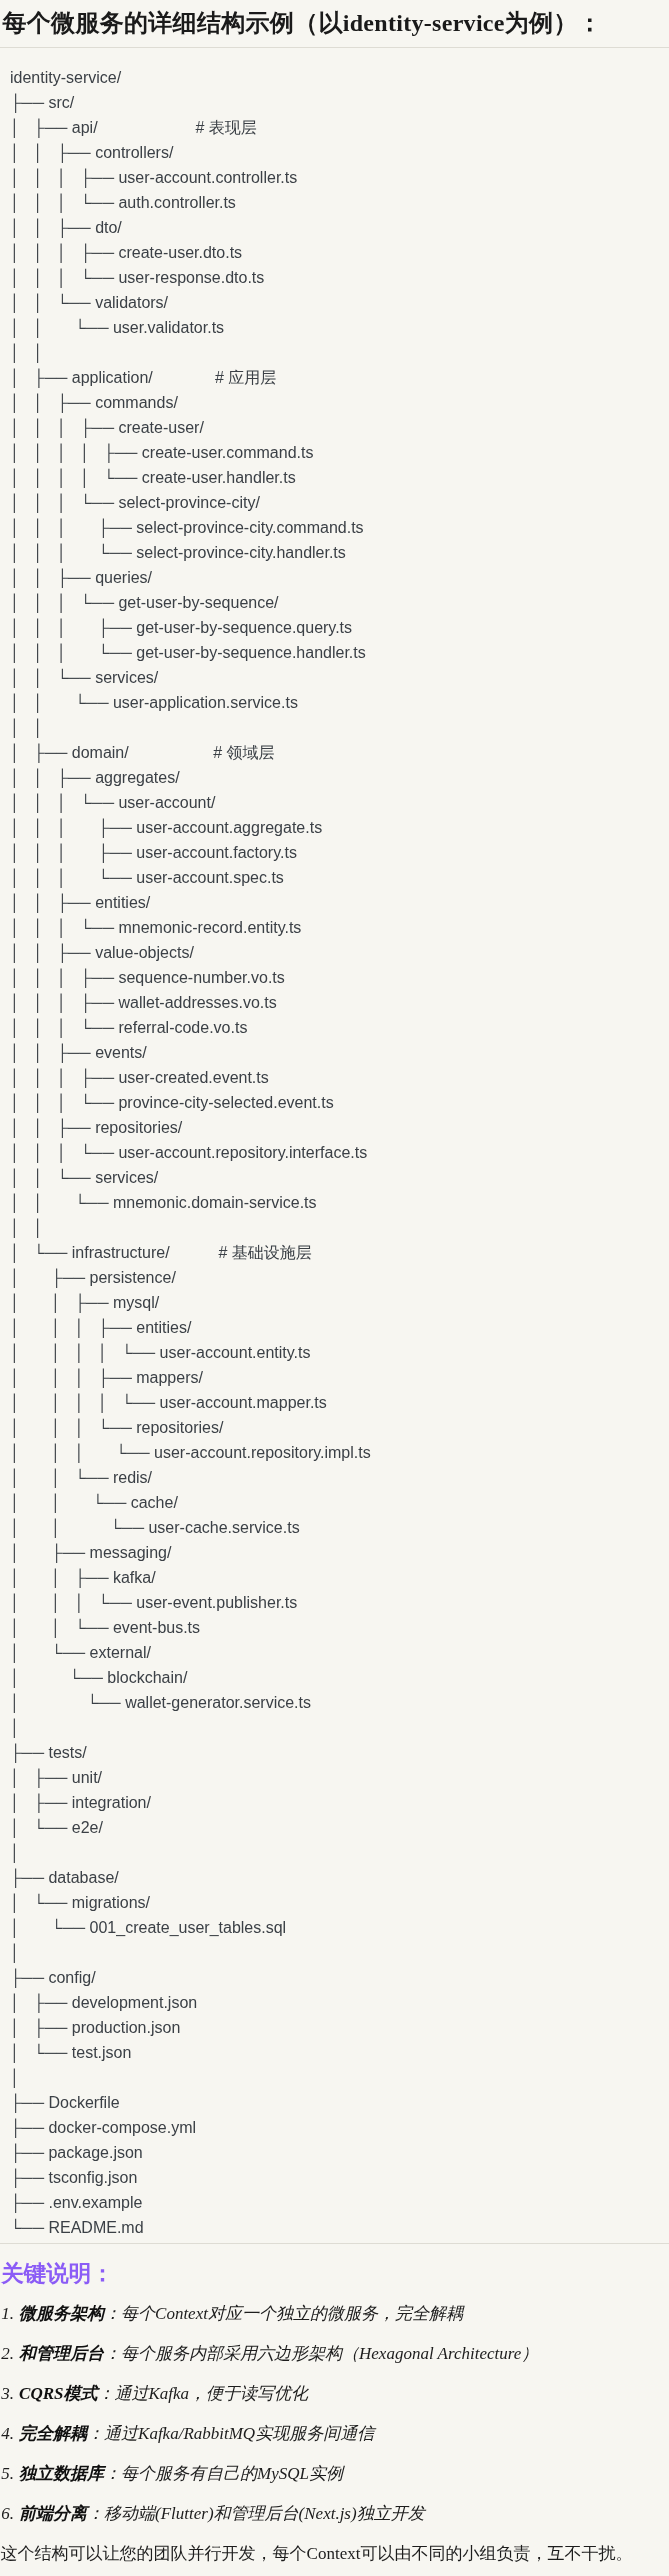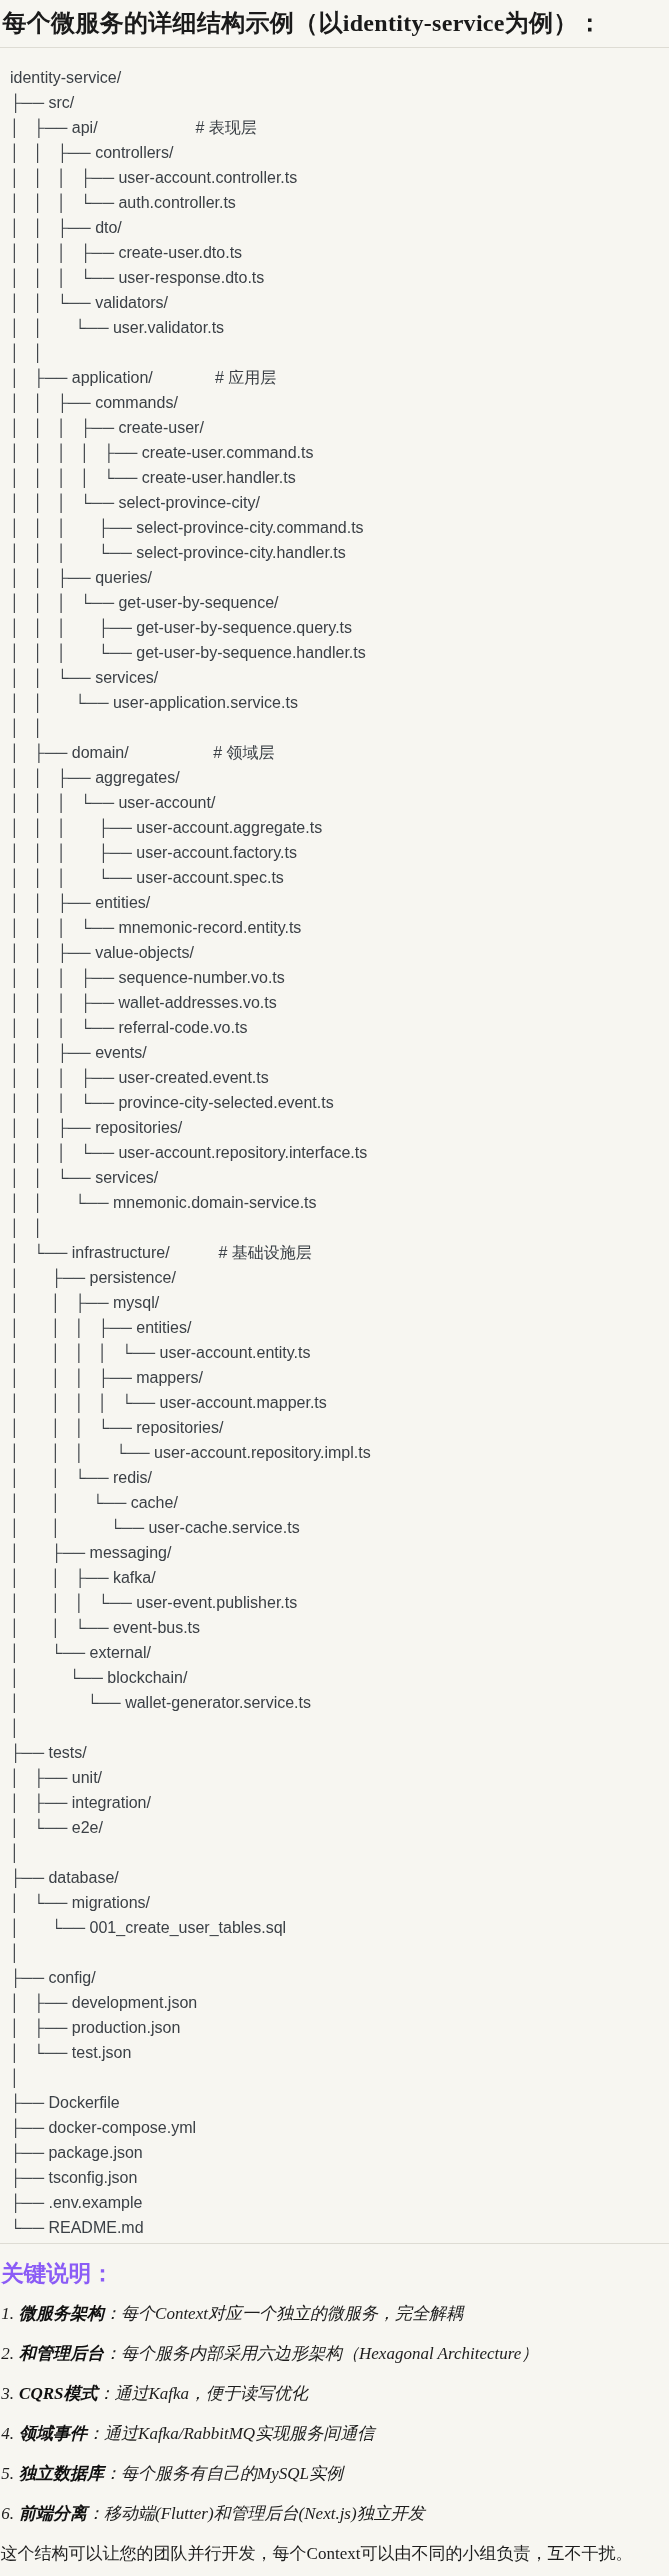--- a/index.html
+++ b/index.html
@@ -156,21 +156,21 @@
 ├── .env.example
 └── README.md</pre>
   </div>
 
   <h2 class="notes-heading">关键说明：</h2>
 
   <div id="notes-list">
       <div class="note"><span class="num">1.</span><strong>微服务架构</strong><span>：每个Context对应一个独立的微服务，完全解耦</span></div>
       <div class="note"><span class="num">2.</span><strong>和管理后台</strong><span>：每个服务内部采用六边形架构（Hexagonal Architecture）</span></div>
       <div class="note"><span class="num">3.</span><strong>CQRS模式</strong><span>：通过Kafka，便于读写优化</span></div>
-      <div class="note"><span class="num">4.</span><strong>领域事件</strong><span>：通过Kafka/RabbitMQ实现服务间通信</span></div>
+      <div class="note"><span class="num">4.</span><strong>完全解耦</strong><span>：通过Kafka/RabbitMQ实现服务间通信</span></div>
       <div class="note"><span class="num">5.</span><strong>独立数据库</strong><span>：每个服务有自己的MySQL实例</span></div>
       <div class="note"><span class="num">6.</span><strong>前端分离</strong><span>：移动端(Flutter)和管理后台(Next.js)独立开发</span></div>
     </div>
 
   <p class="closing">这个结构可以让您的团队并行开发，每个Context可以由不同的小组负责，互不干扰。</p>
 
 </div>
 
 
 </body></html>

